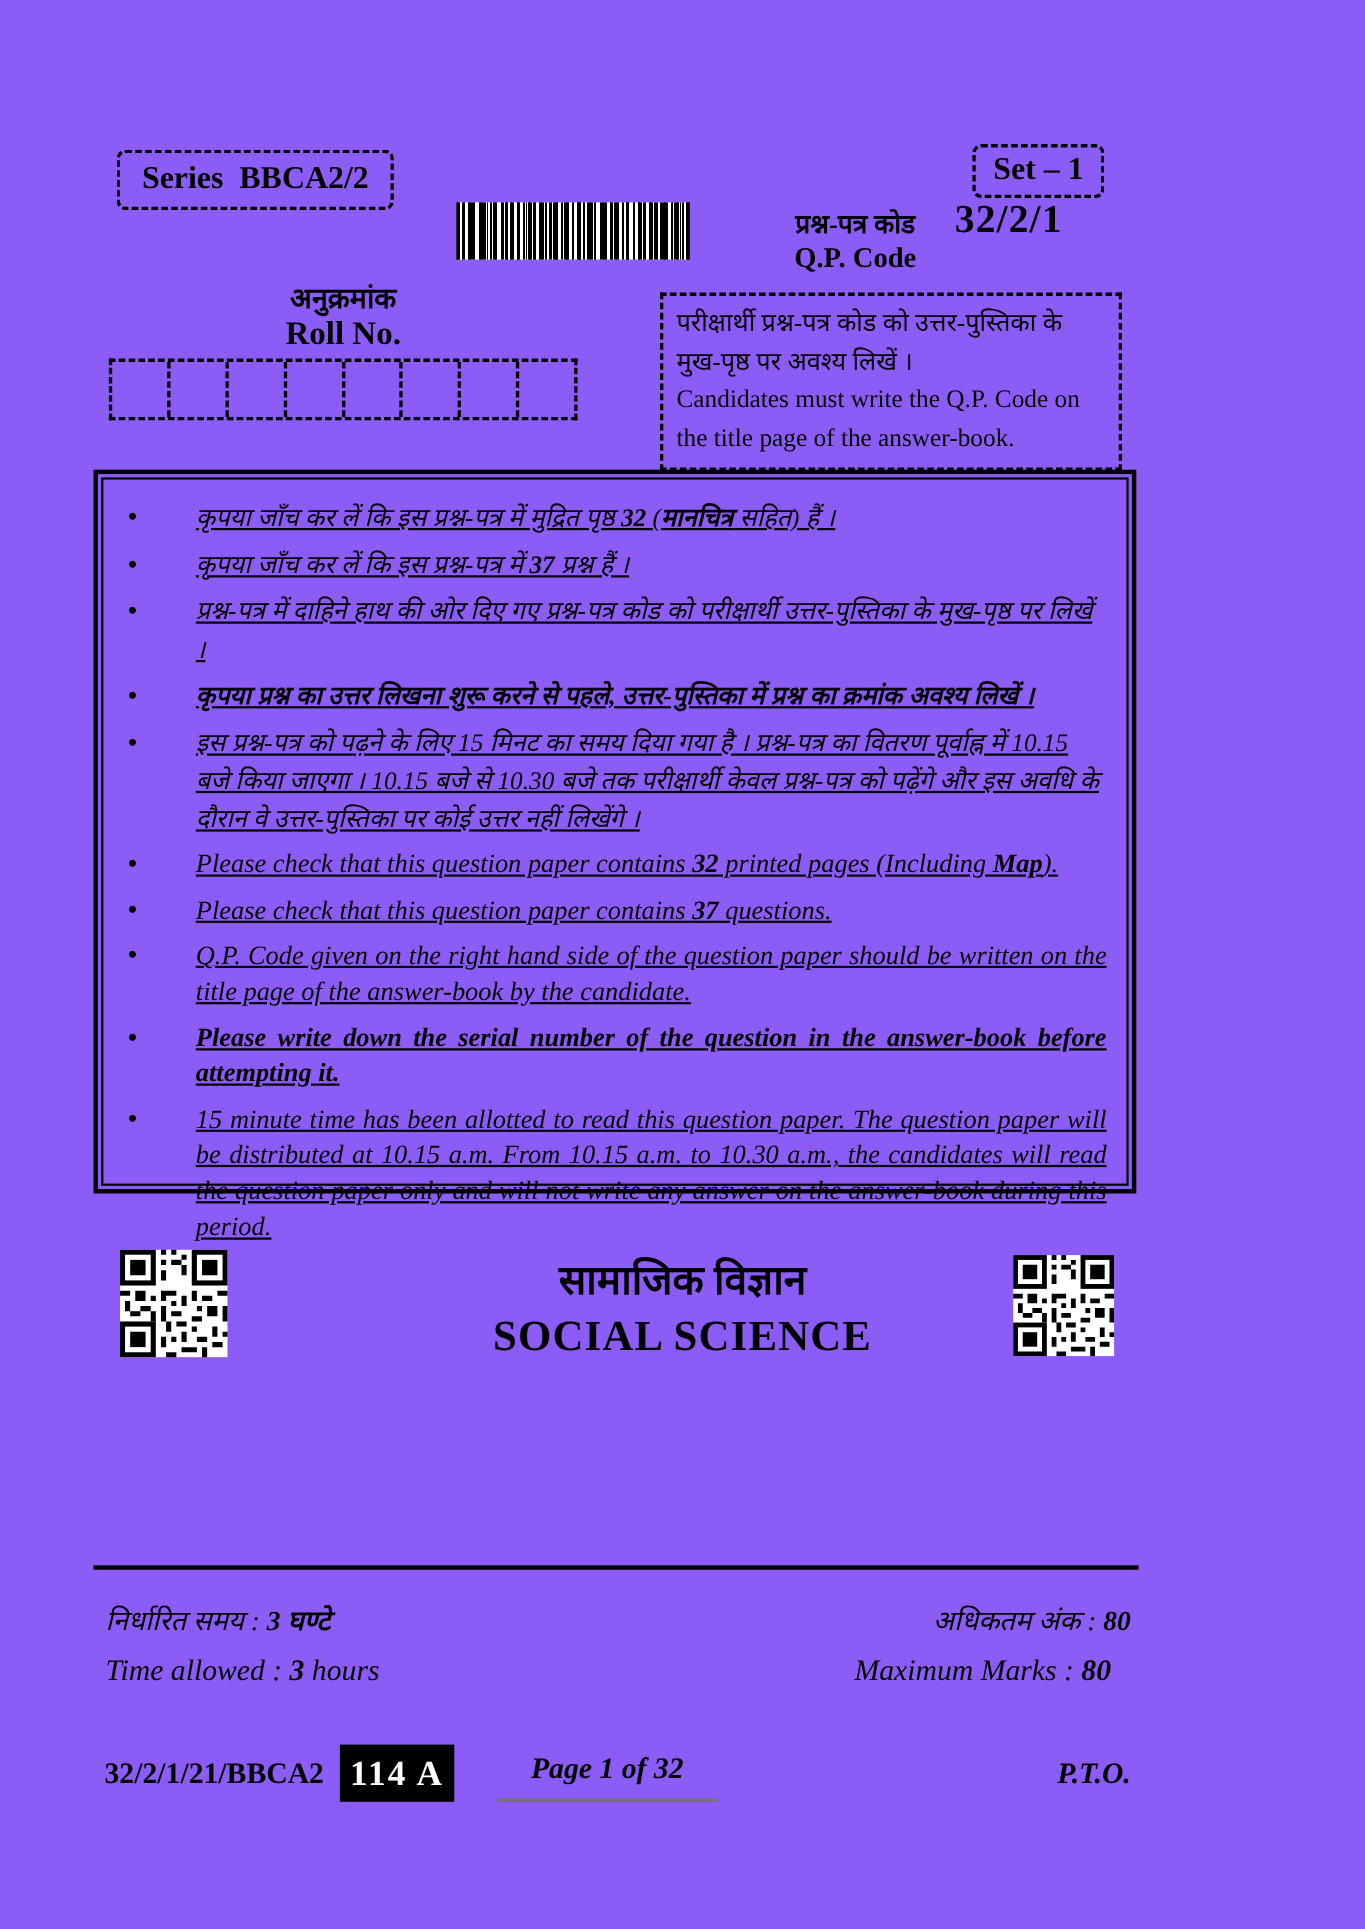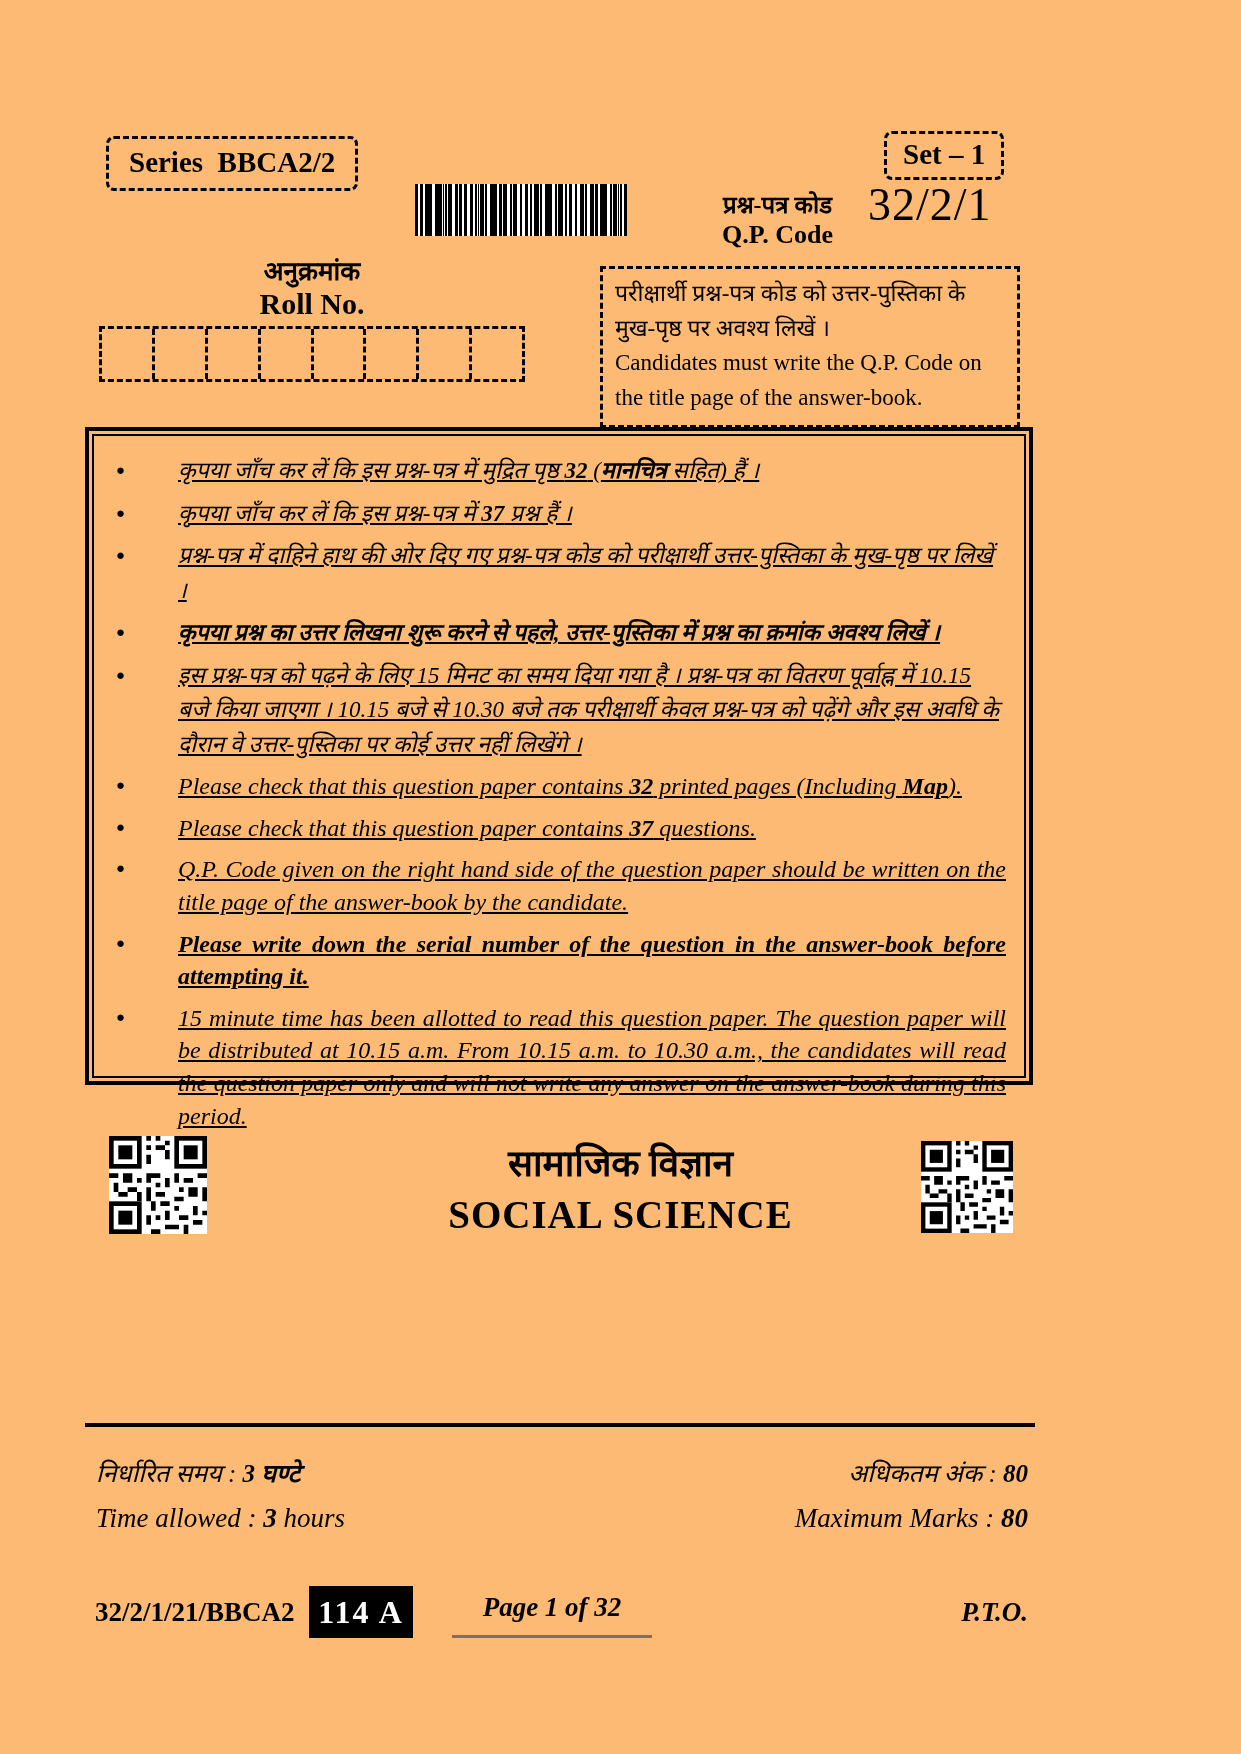--- a/index.html
+++ b/index.html
@@ -1,18 +1,18 @@
 <!DOCTYPE html>
 <html><head>
 <meta charset="utf-8">
 <style>
   * { margin:0; padding:0; box-sizing:border-box; }
   html,body { background:#e8e8e8; }
   .page {
-    position:relative; width:1241px; height:1754px; background:#fdba74;
+    position:relative; width:1241px; height:1754px; background:#8b5cf6;
     color:#000; font-family:"Liberation Serif","DejaVu Serif",serif;
     margin:0 auto; overflow:hidden;
   }
   .b { font-weight:bold; }
 
   
   .series-box{
     position:absolute; left:106px; top:136px;
     border:3px dashed #000; border-radius:8px;
     padding:7px 20px 9px; font-size:29px; font-weight:bold; white-space:pre-wrap;
@@ -30,21 +30,21 @@
       repeating-linear-gradient(90deg,#000 0 3px,transparent 3px 11px),
       repeating-linear-gradient(90deg,#000 0 1px,transparent 1px 7px);
   }
   .qp-label{
     position:absolute; left:690px; top:192px; width:175px; text-align:center;
     font-weight:bold; line-height:1.15;
   }
   .qp-label .hi-line{ font-size:24px; }
   .qp-label .en-line{ font-size:26px; }
   .qp-value{
-    position:absolute; left:868px; top:178px; font-size:46px; font-weight:normal;
+    position:absolute; left:868px; top:178px; font-size:36px; font-weight:bold;
     letter-spacing:1px;
   }
   .roll-hi{ position:absolute; left:100px; top:252px; width:424px; text-align:center;
     font-size:26px; font-weight:bold; }
   .roll-en{ position:absolute; left:100px; top:287px; width:424px; text-align:center;
     font-size:30px; font-weight:bold; }
   .roll-box{
     position:absolute; left:99px; top:326px; width:426px; height:56px;
     border:3px dashed #000; display:flex;
   }
@@ -82,21 +82,21 @@
   .title-en{ position:absolute; left:0; top:1192px; width:100%; text-align:center;
     font-size:39px; font-weight:bold; letter-spacing:1px; }
 
   .rule{ position:absolute; left:85px; top:1423px; width:950px; height:0;
     border-top:4px solid #000; }
 
   
   .time-hi{ position:absolute; left:96px; top:1455px; font-size:25px; font-style:italic; }
   .time-en{ position:absolute; left:96px; top:1503px; font-size:27px; font-style:italic; }
   .marks-hi{ position:absolute; right:213px; top:1455px; font-size:25px; font-style:italic; text-align:right; }
-  .marks-en{ position:absolute; right:213px; top:1503px; font-size:27px; font-style:italic; text-align:left; }
+  .marks-en{ position:absolute; right:231px; top:1503px; font-size:27px; font-style:italic; text-align:left; }
 
   
   .footer-code{ position:absolute; left:95px; top:1597px; font-size:27px; font-weight:bold;font-family:Liberation Serif, serif; }
   .footer-stamp{
     position:absolute; left:309px; top:1586px; width:104px; height:52px;
     background:#000; color:#fff; font-size:32px; font-weight:bold;
     display:flex; align-items:center; justify-content:center; letter-spacing:2px;
   }
   .footer-page{
     position:absolute; left:452px; top:1592px; width:200px; text-align:center;

